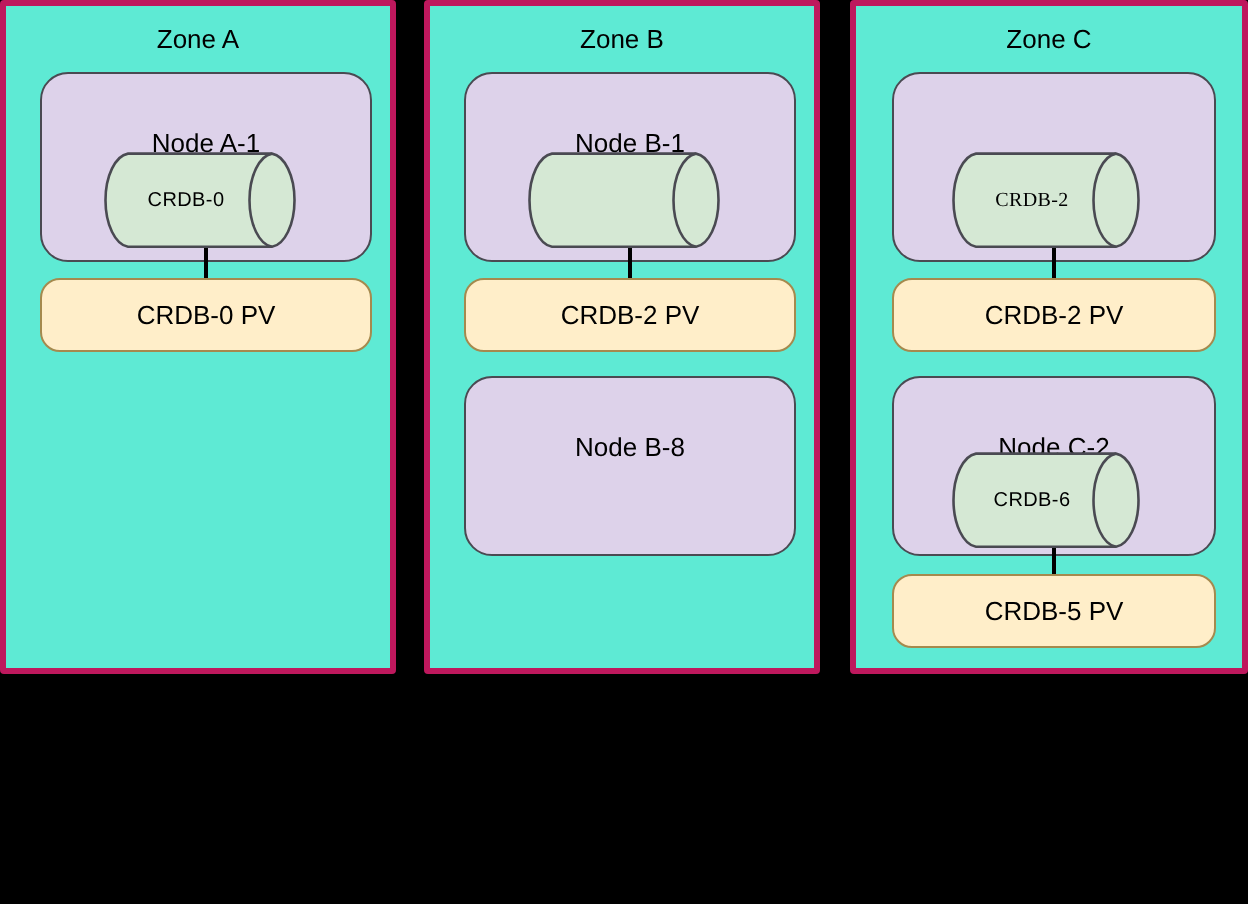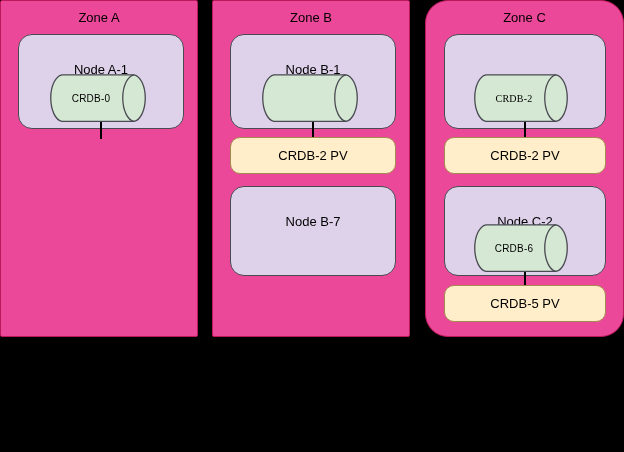--- a/index.html
+++ b/index.html
@@ -12,22 +12,22 @@
     width: 624px;
     height: 452px;
     background: #000000;
     overflow: hidden;
     font-family: "Liberation Sans", sans-serif;
   }
 
   
   .zone {
     position: absolute;
-    background: #ec4899;
-    border: 1px solid #be185d;
+    background: #5eead4;
+    border: 3px solid #be185d;
     border-radius: 2px;
     box-sizing: border-box;
   }
   .zone-title {
     position: absolute;
     left: 0;
     right: 0;
     top: 9px;
     text-align: center;
     font-size: 13px;
@@ -121,20 +121,23 @@
         <svg width="110" height="49" viewBox="0 0 110 49">
           <path d="M 13 0.8 L 85 0.8 A 12.4 23.4 0 0 1 85 47.4 L 13 47.4 A 12.4 23.4 0 0 1 13 0.8 Z" fill="#d5e8d4" stroke="#4a4a52" stroke-width="1.3"></path>
           <path d="M 85 0.8 A 12.4 23.4 0 0 0 85 47.4" fill="none" stroke="#4a4a52" stroke-width="1.3"></path>
         </svg>
         <div class="cyl-label">CRDB-0</div>
       </div>
     </div>
 
     <div class="connector" style="left:99px; top:121px; height:17px;"></div>
 
+    <div class="pv" style="left:17px; top:136px; width:166px; height:37px;">
+      <div class="pv-label">CRDB-0 PV</div>
+    </div>
   </div>
 
   <div class="zone" style="left:212px; top:0px; width:198px; height:337px;padding-left:25px;">
     <div class="zone-title">Zone B</div>
 
     <div class="node" style="left:17px; top:33px; width:166px; height:95px;">
       <div class="node-title">Node B-1</div>
 
       <div class="cylinder" style="left:30px; top:39px; width:110px; height:49px;">
         <svg width="110" height="49" viewBox="0 0 110 49">
@@ -144,25 +147,25 @@
       </div>
     </div>
 
     <div class="connector" style="left:99px; top:121px; height:17px;"></div>
 
     <div class="pv" style="left:17px; top:136px; width:166px; height:37px;">
       <div class="pv-label">CRDB-2 PV</div>
     </div>
 
     <div class="node" style="left:17px; top:185px; width:166px; height:90px;">
-      <div class="node-title">Node B-7</div>
+      <div class="node-title">Node B-8</div>
     </div>
   </div>
 
-  <div class="zone" style="left:425px; top:0px; width:199px; height:337px;border-radius:23px;">
+  <div class="zone" style="left:425px; top:0px; width:199px; height:337px;">
     <div class="zone-title">Zone C</div>
 
     <div class="node" style="left:18px; top:33px; width:162px; height:95px;">
 
       <div class="cylinder" style="left:28px; top:39px; width:108px; height:49px;font-family:Liberation Serif, serif;">
         <svg width="108" height="49" viewBox="0 0 108 49">
           <path d="M 13 0.8 L 83 0.8 A 12.4 23.4 0 0 1 83 47.4 L 13 47.4 A 12.4 23.4 0 0 1 13 0.8 Z" fill="#d5e8d4" stroke="#4a4a52" stroke-width="1.3"></path>
           <path d="M 83 0.8 A 12.4 23.4 0 0 0 83 47.4" fill="none" stroke="#4a4a52" stroke-width="1.3"></path>
         </svg>
         <div class="cyl-label">CRDB-2</div>

